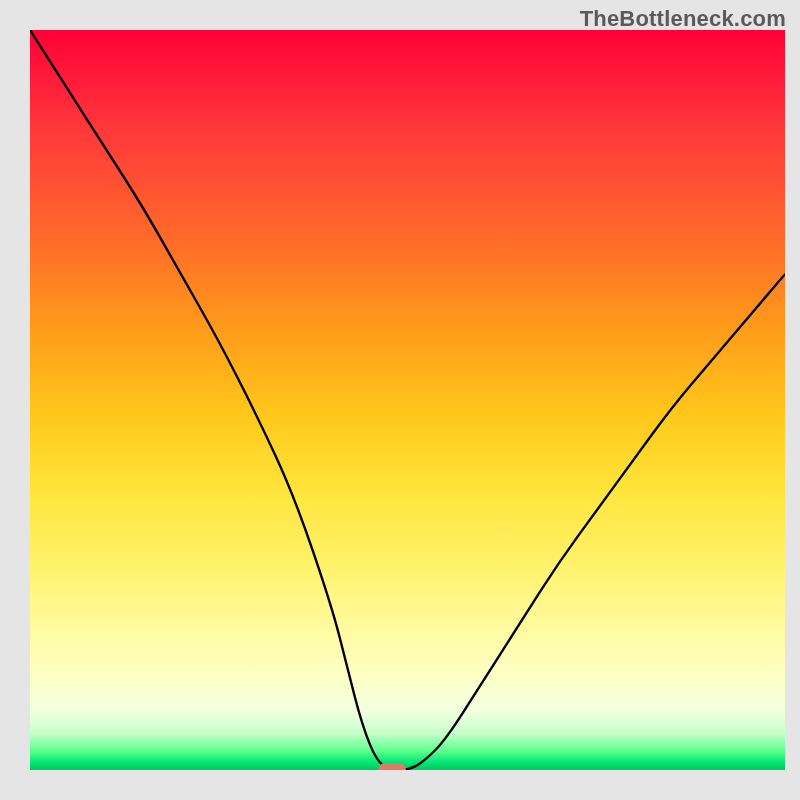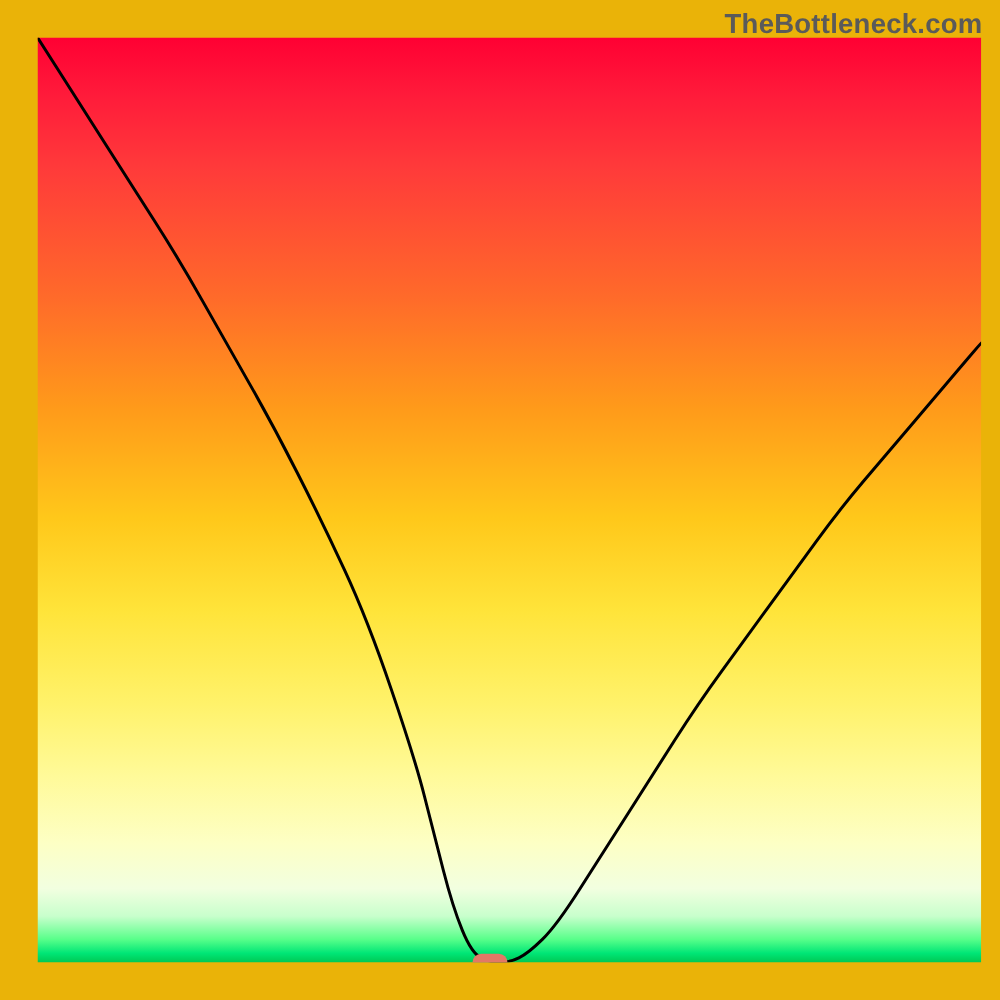--- a/index.html
+++ b/index.html
@@ -8,21 +8,21 @@
     width: 800px;
     height: 800px;
     background: #000;
     overflow: hidden;
     font-family: Arial, Helvetica, sans-serif;
   }
   .frame {
     position: relative;
     width: 800px;
     height: 800px;
-    background: #eab308;
+    background: #e5e5e5;
   }
   .watermark {
     position: absolute;
     top: 6px;
     right: 14px;
     color: #5a5a5a;
     font-size: 22px;
     font-weight: 600;
     letter-spacing: 0.2px;
     z-index: 5;

